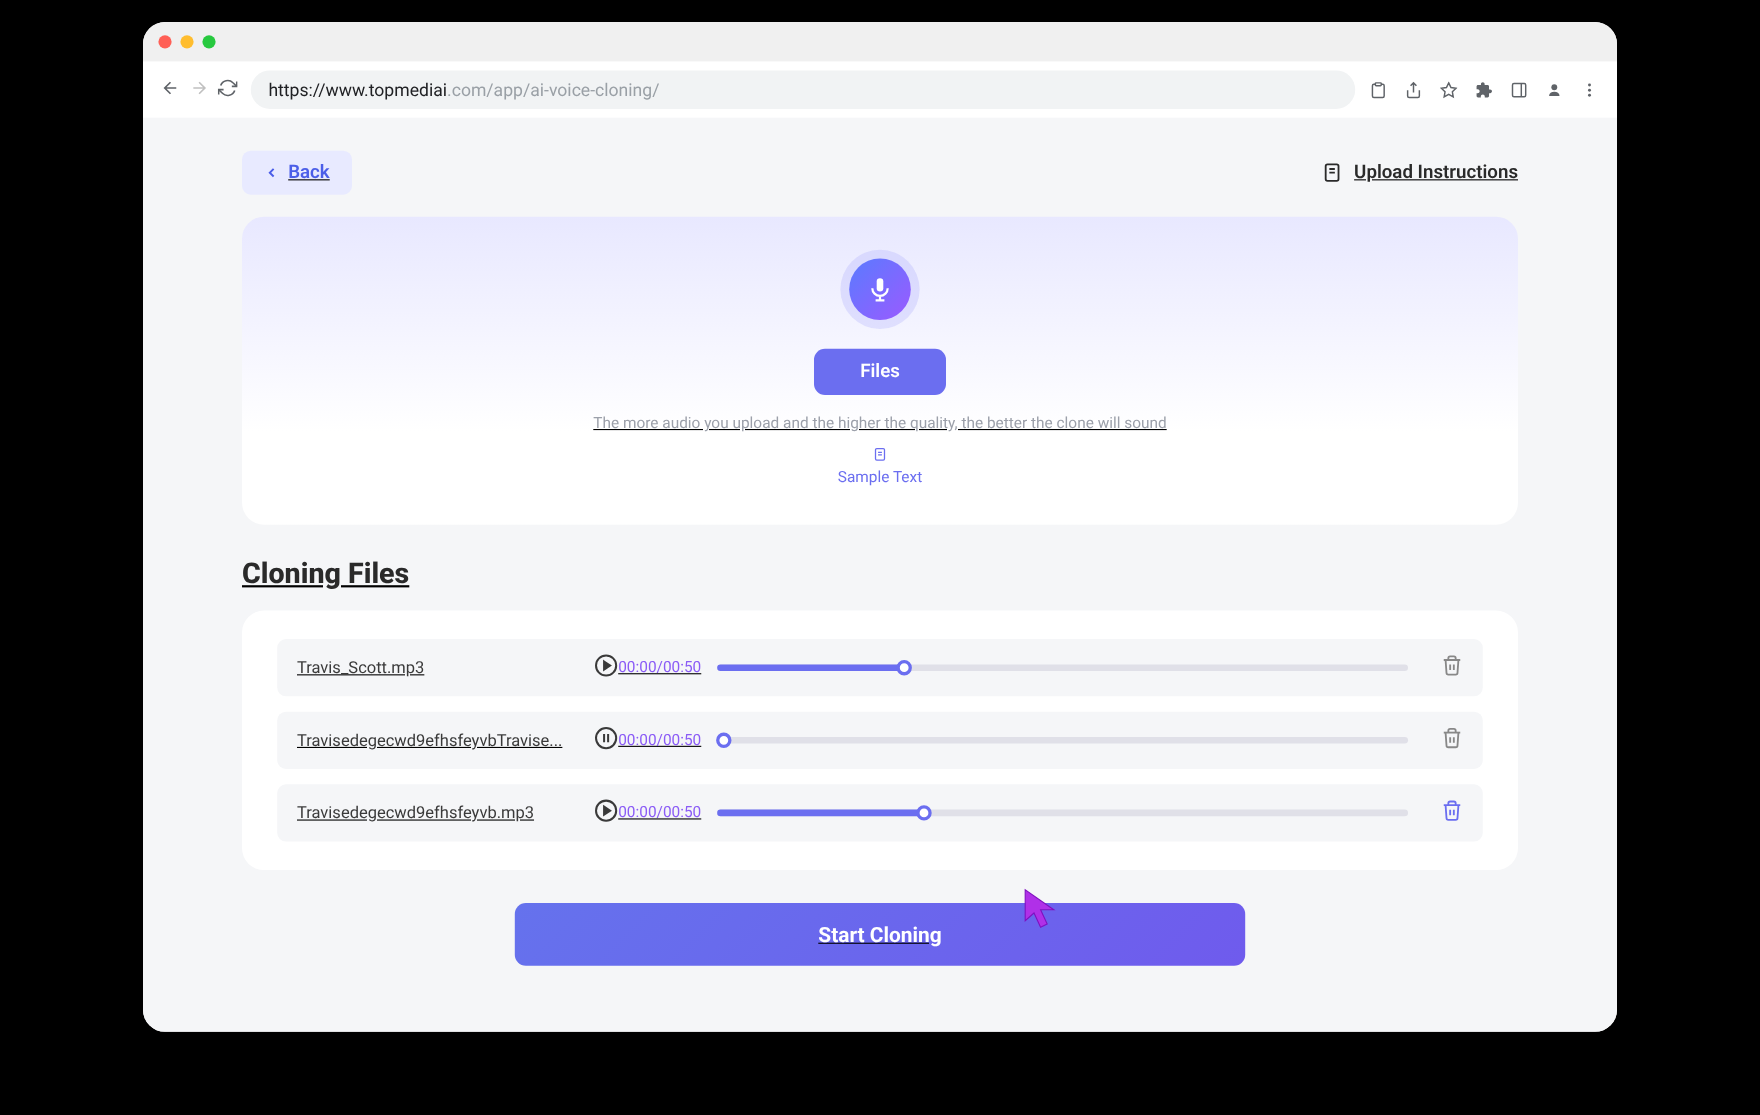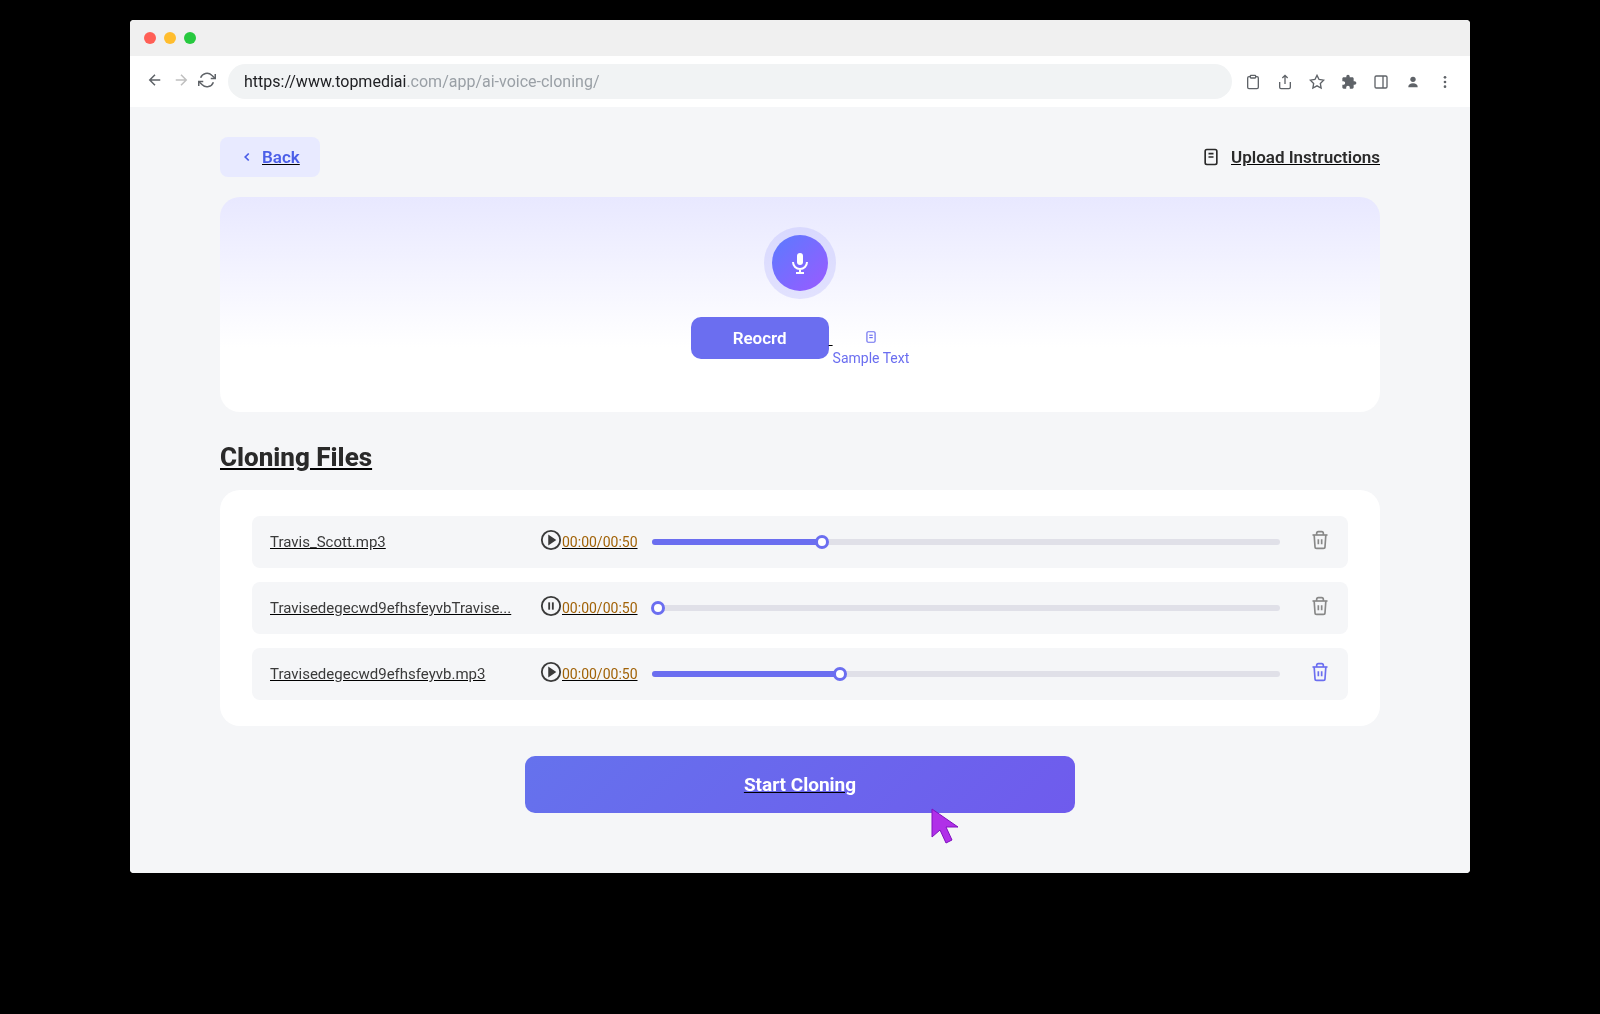--- a/index.html
+++ b/index.html
@@ -1,18 +1,18 @@
 <!DOCTYPE html>
 <html><head>
   <meta charset="utf-8">
   <style>
     * { margin: 0; padding: 0; box-sizing: border-box; font-family: -apple-system, BlinkMacSystemFont, 'Segoe UI', Roboto, sans-serif; }
     body { background: #000; display: flex; justify-content: center; align-items: flex-start; min-height: 100vh; padding: 20px; }
     
-    .window { width: 1340px; background: #fff; border-radius: 4px; overflow: hidden; box-shadow: 0 20px 60px rgba(0,0,0,0.3); }
+    .window { width: 1340px; background: #fff; border-radius: 20px; overflow: hidden; box-shadow: 0 20px 60px rgba(0,0,0,0.3); }
     
     .titlebar { background: #f0f0f0; padding: 12px 14px; display: flex; gap: 8px; }
     .dot { width: 12px; height: 12px; border-radius: 50%; }
     .dot.red { background: #ff5f56; }
     .dot.yellow { background: #ffbd2e; }
     .dot.green { background: #27c93f; }
     
     .browser-bar { display: flex; align-items: center; padding: 8px 16px; gap: 12px; background: #fff; }
     .nav-arrows { display: flex; gap: 8px; color: #5f6368; }
     .nav-icon { cursor: pointer; }
@@ -34,28 +34,28 @@
     .record-hint { color: #9ca0aa; font-size: 14px; margin-bottom: 12px; }
     .sample-text { color: #6b6ef0; font-size: 14px; display: inline-flex; align-items: center; gap: 6px; cursor: pointer; flex-direction: column; }
     
     .section-title { font-size: 26px; font-weight: 800; color: #2a2a2a; margin-bottom: 18px; }
     
     .files-panel { background: #fff; border-radius: 20px; padding: 26px 32px; }
     .file-row { background: #f5f6f8; border-radius: 8px; padding: 13px 18px; display: flex; align-items: center; margin-bottom: 14px; }
     .file-row:last-child { margin-bottom: 0; align-items: center; }
     .file-name { width: 270px; font-size: 15px; color: #3a3a3a; overflow: hidden; text-overflow: ellipsis; white-space: nowrap; }
     .play-btn { cursor: pointer; flex-shrink: 0; }
-    .time-label { font-size: 14px; color: #a16207; width: 90px; }
+    .time-label { font-size: 14px; color: #8b5cf6; width: 90px; }
     .progress-bar { flex: 1; height: 6px; background: #e0e0e8; border-radius: 3px; position: relative; }
     .progress-fill { height: 100%; background: #6b6ef0; border-radius: 3px; position: relative; }
     .progress-thumb { position: absolute; right: -7px; top: 50%; transform: translateY(-50%); width: 14px; height: 14px; background: #fff; border: 3px solid #6b6ef0; border-radius: 50%; }
     .delete-btn { cursor: pointer; color: #888; flex-shrink: 0; margin-left: 30px; }
     .delete-btn.highlight { color: #6b6ef0; }
     
-    .start-btn { display: block; margin: 30px auto 0; background: linear-gradient(135deg, #6572ed, #6f5bed); color: #fff; border: none; padding: 17px 0; width: 550px; border-radius: 10px; font-size: 19px; font-weight: 700; cursor: pointer; }
+    .start-btn { display: block; margin: 30px auto 0; background: linear-gradient(135deg, #6572ed, #6f5bed); color: #fff; border: none; padding: 17px 0; width: 664px; border-radius: 10px; font-size: 19px; font-weight: 700; cursor: pointer; }
     
     .cursor-overlay { position: absolute; left: 800px; top: 700px; pointer-events: none; }
   </style>
 </head>
 <body>
 
 <div class="window">
   <div class="titlebar">
     <div class="dot red"></div>
     <div class="dot yellow"></div>
@@ -148,21 +148,22 @@
 
     <div class="record-panel">
       <div class="mic-circle-outer">
         <div class="mic-circle">
           <svg width="24" height="24" viewBox="0 0 24 24" fill="#fff">
               <path d="M12 14a3 3 0 003-3V5a3 3 0 00-6 0v6a3 3 0 003 3z"></path>
               <path d="M19 11a7 7 0 01-14 0M12 18v4M8 22h8" stroke="#fff" stroke-width="2" fill="none"></path>
             </svg>
         </div>
       </div>
-      <button class="record-btn">Reocrd</button>
+      <button class="record-btn">Files</button>
+      <div class="record-hint">The more audio you upload and the higher the quality, the better the clone will sound</div>
       <div class="sample-text">
         <svg width="14" height="14" viewBox="0 0 24 24" fill="none" stroke="currentColor" stroke-width="2">
             <rect x="5" y="3" width="14" height="18" rx="2"></rect>
             <line x1="9" y1="9" x2="15" y2="9"></line>
             <line x1="9" y1="13" x2="15" y2="13"></line>
           </svg>
         <span>Sample Text</span>
       </div>
     </div>
 

